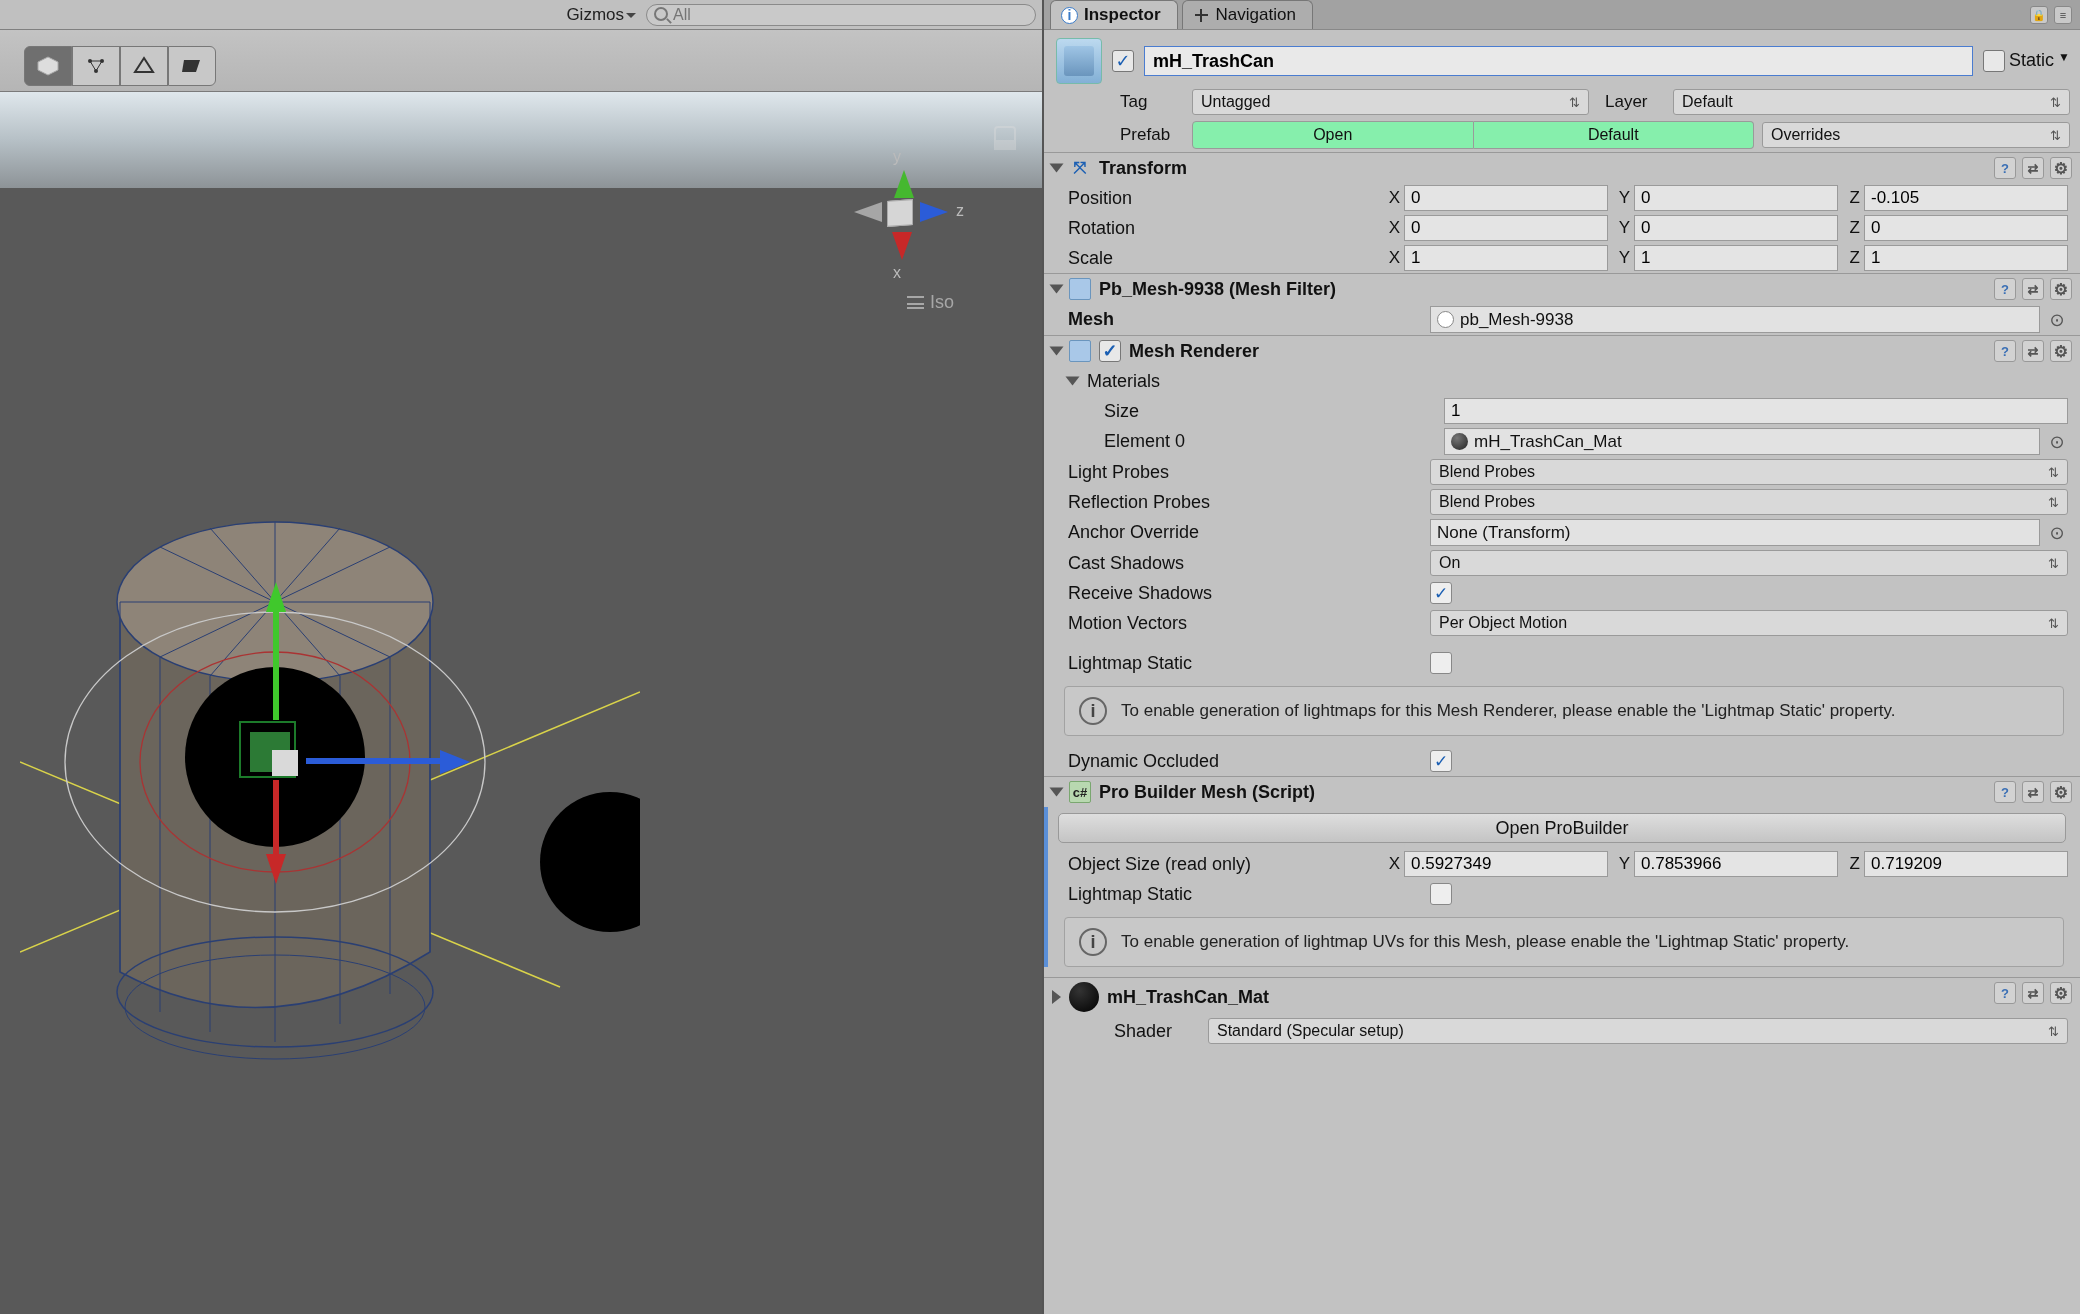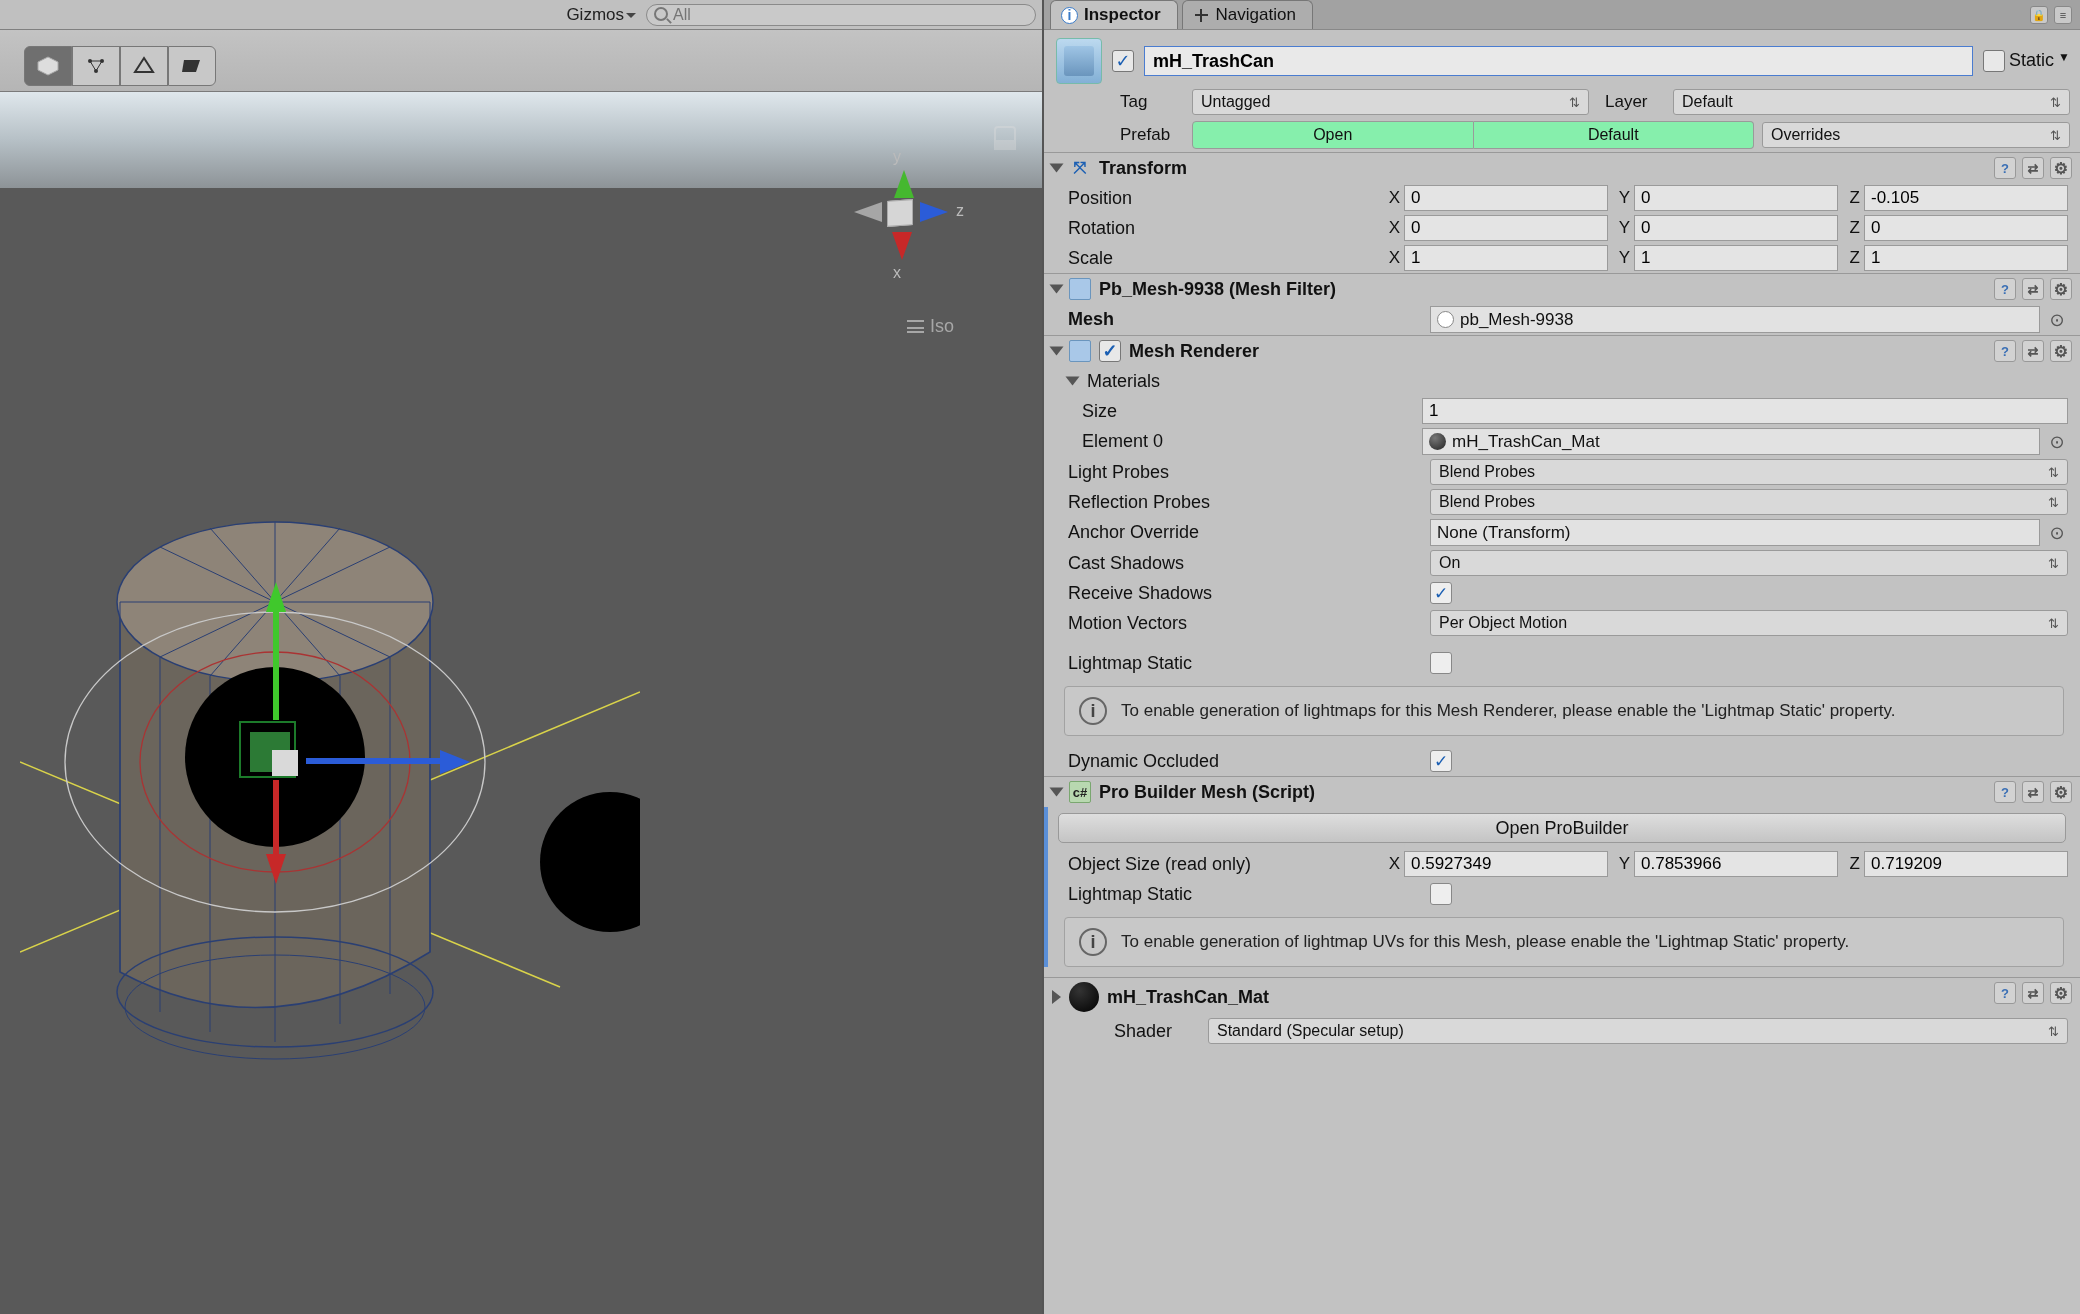--- a/index.html
+++ b/index.html
@@ -31,21 +31,21 @@
 .axis-cube { position: absolute; left: 41px; top: 44px; width: 26px; height: 26px; background: #d6d6d6; border: 1px solid #aaa; transform: skewY(-4deg); }
 .axis-cone { position: absolute; width: 0; height: 0; }
 .axis-y { left: 48px; top: 14px; border-left: 10px solid transparent; border-right: 10px solid transparent; border-bottom: 28px solid #45b82f; }
 .axis-x { left: 46px; top: 76px; border-left: 10px solid transparent; border-right: 10px solid transparent; border-top: 28px solid #c72828; }
 .axis-z { left: 74px; top: 46px; border-top: 10px solid transparent; border-bottom: 10px solid transparent; border-left: 28px solid #2b5cd8; }
 .axis-back { left: 8px; top: 46px; border-top: 10px solid transparent; border-bottom: 10px solid transparent; border-right: 28px solid #a6a6a6; }
 .axis-label { position: absolute; font-size: 16px; color: #bbb; }
 .axis-label.y { left: 47px; top: -8px; }
 .axis-label.z { left: 110px; top: 46px; }
 .axis-label.x { left: 47px; top: 108px; }
-.iso-label { position: absolute; right: 88px; top: 224px; font-size: 18px; color: #a7a7a7; display: flex; align-items: center; gap: 6px; }
+.iso-label { position: absolute; right: 88px; top: 200px; font-size: 18px; color: #a7a7a7; display: flex; align-items: center; gap: 6px; }
 .iso-lines { display: inline-block; width: 17px; height: 13px; border-top: 2px solid #a7a7a7; border-bottom: 2px solid #a7a7a7; position: relative; }
 .iso-lines::after { content: ""; position: absolute; top: 5px; left: 0; right: 0; height: 2px; background: #a7a7a7; }
 .lock-icon { position: absolute; right: 26px; top: 34px; width: 22px; height: 24px; border: 2px solid rgba(220,220,220,.4); border-radius: 4px 4px 0 0; border-bottom: 10px solid rgba(220,220,220,.35); }
 
 
 .model-svg { position: absolute; left: 20px; top: 340px; width: 620px; height: 640px; }
 
 
 .inspector { width: 1036px; display: flex; flex-direction: column; background: #c2c2c2; font-size: 18px; color: #111; }
 .tabbar { height: 30px; display: flex; align-items: flex-end; border-bottom: 1px solid #888; background: #a2a2a2; padding-left: 6px; position: relative; }
@@ -88,21 +88,21 @@
 .comp-icon.mesh { background: #a9c8e8; border: 1px solid #6a95bd; border-radius: 2px; }
 .comp-icon.script { background: #b8d8b0; border: 1px solid #7aa770; border-radius: 2px; position: relative; font-size: 13px; color: #222; }
 .comp-icon.mat { width: 30px; height: 30px; border-radius: 50%; background: radial-gradient(circle at 35% 30%, #333, #000); }
 .comp-controls { position: absolute; right: 8px; top: 4px; display: flex; gap: 6px; }
 .mini-ico { width: 22px; height: 22px; border: 1px solid #999; background: #d2d2d2; border-radius: 3px; display: flex; align-items: center; justify-content: center; font-size: 13px; color: #555; }
 .gear::before { content: "⚙"; font-size: 16px; }
 .help::before { content: "?"; font-weight: bold; color: #3a6fb5; }
 .preset::before { content: "⇄"; }
 
 .prop-row { display: flex; align-items: center; padding: 2px 12px 2px 24px; gap: 6px; min-height: 30px; }
-.prop-row.sub { padding-left: 38px; }
+.prop-row.sub { padding-left: 60px; }
 .prop-label { width: 356px; font-size: 18px; }
 .prop-row.sub .prop-label { width: 334px; }
 .vec3 { flex: 1; display: flex; align-items: center; gap: 4px; }
 .vec3 .axlbl { width: 18px; text-align: right; font-size: 17px; }
 .vec3 input { flex: 1; height: 26px; border: 1px solid #9a9a9a; background: #e4e4e4; padding: 0 6px; font-size: 17px; }
 .obj-field { flex: 1; height: 27px; border: 1px solid #9a9a9a; background: #e2e2e2; display: flex; align-items: center; padding: 0 6px; gap: 6px; font-size: 17px; position: relative; }
 .obj-field .circ { width: 17px; height: 17px; border-radius: 50%; background: #fff; border: 1.5px solid #888; display: flex; align-items: center; justify-content: center; }
 .obj-field .circ.ball { background: radial-gradient(circle at 35% 30%, #777,#222); border: none; }
 .obj-target { width: 22px; height: 27px; display: flex; align-items: center; justify-content: center; color: #555; }
 .obj-target::before { content: "⊙"; }

